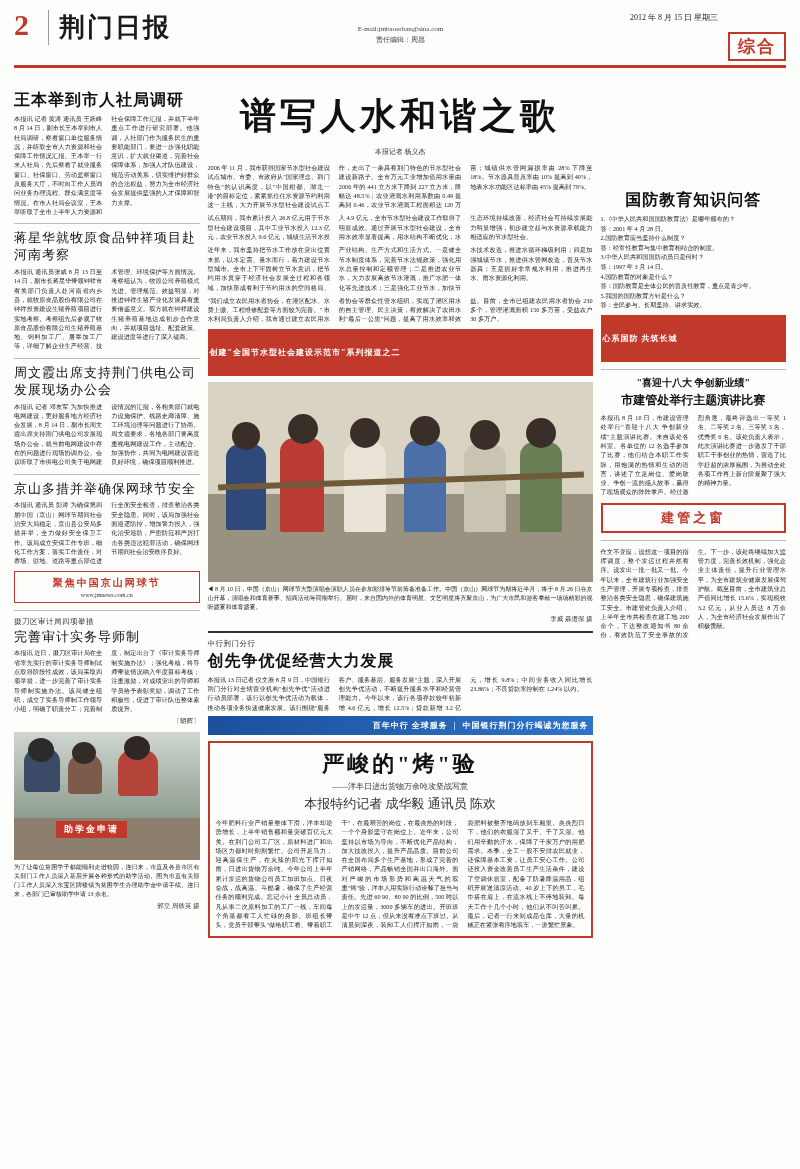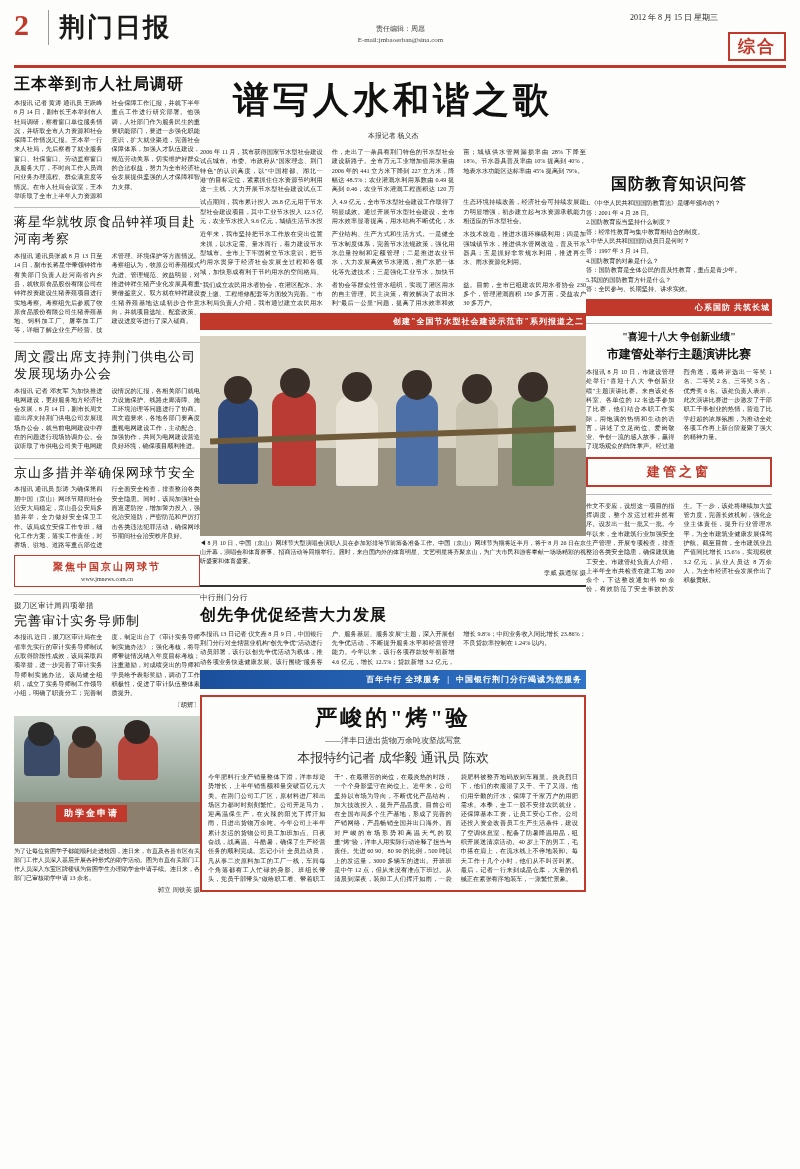--- a/index.html
+++ b/index.html
@@ -5,57 +5,57 @@
   html,body{margin:0;padding:0;background:#b8b8b8;}
   body{font-family:"Liberation Serif",serif;}
   .page{width:800px;height:1169px;background:#fdfdfb;position:relative;overflow:hidden;box-sizing:border-box;padding:10px 14px;}
   .masthead{display:flex;align-items:flex-start;border-bottom:3px solid #c0392b;padding-bottom:4px;}
   .pagenum{font-size:30px;color:#c0392b;font-weight:bold;line-height:1;width:30px;}
   .logo{font-family:"Liberation Serif",serif;font-size:26px;font-weight:bold;color:#1a1a1a;letter-spacing:2px;border-left:1px solid #999;padding-left:10px;margin-left:4px;}
   .mast-mid{flex:1;text-align:center;font-size:7px;color:#444;padding-top:14px;line-height:1.6;}
   .mast-right{text-align:right;padding-top:2px;}
   .mast-date{font-size:8px;color:#222;margin-bottom:3px;}
   .section-box{display:inline-block;border:2px solid #c0392b;color:#c0392b;font-size:17px;font-weight:bold;padding:1px 8px;letter-spacing:2px;}
-  .cols{display:flex;margin-top:6px;}
+  .cols{display:flex;gap:8px;margin-top:22px;}
   .col-l{width:186px;}
   .col-m{width:386px;}
   .col-r{width:186px;}
   .hl{font-size:16px;font-weight:bold;letter-spacing:1px;line-height:1.25;margin:0 0 4px 0;color:#111;}
   .hl-sm{font-size:13px;font-weight:normal;letter-spacing:1px;line-height:1.3;margin:0 0 3px 0;color:#111;}
   .kicker{font-size:7.5px;color:#333;margin-bottom:2px;letter-spacing:.5px;}
   .rule{border-top:1px solid #bbb;margin:7px 0 6px 0;}
   .rule-d{border-top:2px solid #333;margin:7px 0 6px 0;}
   .body2{column-count:2;column-gap:9px;font-size:6.2px;line-height:1.5;text-align:justify;color:#222;}
   .body3{column-count:3;column-gap:9px;font-size:6.2px;line-height:1.5;text-align:justify;color:#222;}
   .body1{font-size:6.2px;line-height:1.55;text-align:justify;color:#222;}
   .sig{font-size:6.5px;text-align:right;margin-top:3px;color:#333;}
   .bigtitle{font-size:36px;font-weight:bold;text-align:center;letter-spacing:4px;color:#111;margin:2px 0 6px 0;font-family:"Liberation Serif",serif;}
   .byline{font-size:7px;text-align:center;color:#333;margin-bottom:6px;}
   .photo{width:100%;background:linear-gradient(160deg,#8aa6b8,#cbd4c4 40%,#9fae8e 70%,#6d7f6a);position:relative;overflow:hidden;}
   .cap{font-size:6px;line-height:1.5;color:#222;text-align:justify;margin-top:3px;}
-  .redbar{background:#c0392b;color:#fff;font-size:8px;font-weight:bold;text-align:right;padding:3px 2px;letter-spacing:1px;}
+  .redbar{background:#c0392b;color:#fff;font-size:8px;font-weight:bold;text-align:left;padding:18px 2px;letter-spacing:1px;}
   .redbox{border:2px solid #c0392b;color:#c0392b;font-size:13px;font-weight:bold;text-align:center;padding:4px 2px;letter-spacing:3px;}
   .ad-red{border:1px solid #c0392b;padding:4px;margin-top:5px;text-align:center;}
   .ad-red .t1{color:#c0392b;font-size:10px;font-weight:bold;letter-spacing:2px;}
   .ad-red .t2{font-size:6px;color:#333;margin-top:2px;}
   .banner-blue{background:linear-gradient(90deg,#1b4f9c,#2f74c9);color:#fff;font-size:8px;font-weight:bold;text-align:right;padding:4px;letter-spacing:1px;}
   .frame-red{border:2px solid #c0392b;padding:6px;margin-top:6px;}
   .subhl{font-size:8px;text-align:center;color:#333;margin-top:2px;}
 </style>
 </head>
 <body>
 
 <div class="page">
 
   <div class="masthead">
     <div class="pagenum">2</div>
     <div class="logo">荆门日报</div>
     <div class="mast-mid">
+      <div>E-mail:jmbaoerban@sina.com</div>
       <div>责任编辑：周愿</div>
-      <div>E-mail:jmbaoerban@sina.com</div>
     </div>
     <div class="mast-right">
       <div class="mast-date">2012 年 8 月 15 日    星期三</div>
     </div>
     <div style="margin-left:10px;padding-top:2px;margin-top:20px;">
       <span class="section-box">综合</span>
     </div>
   </div>
 
   <div class="cols">

